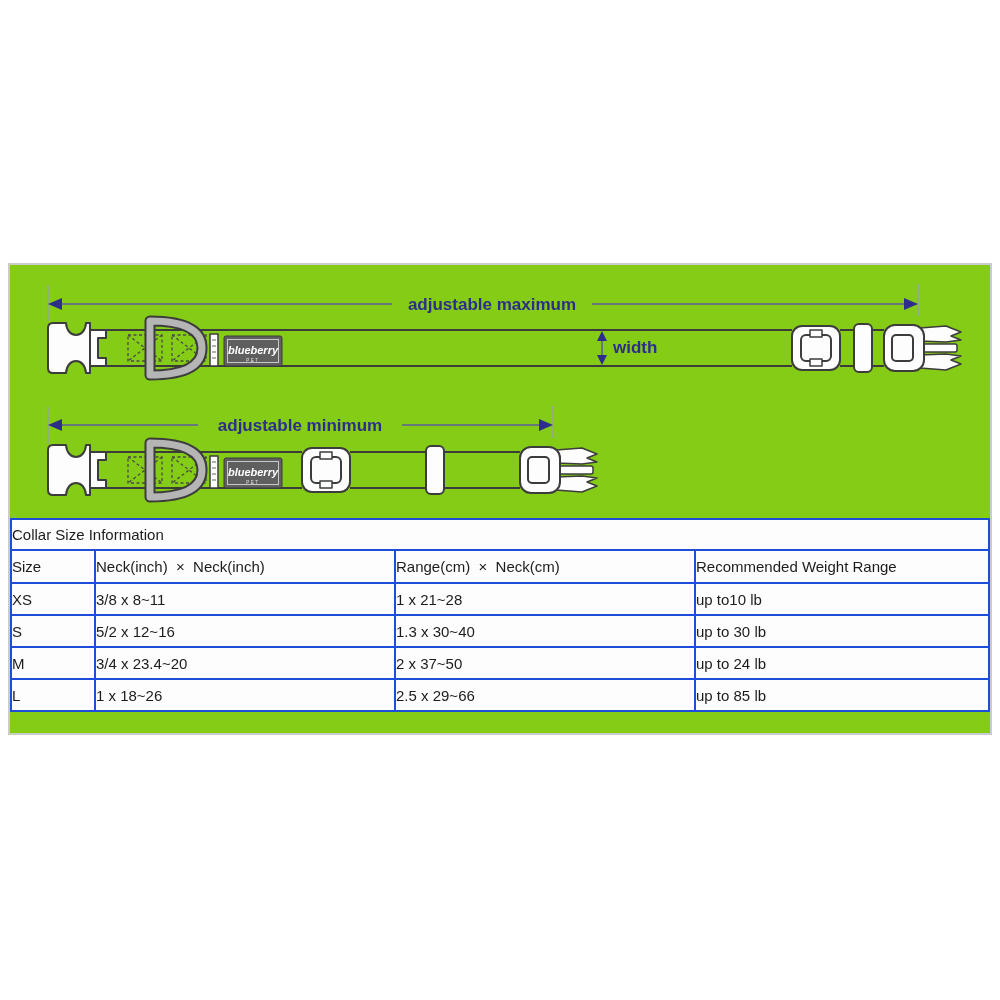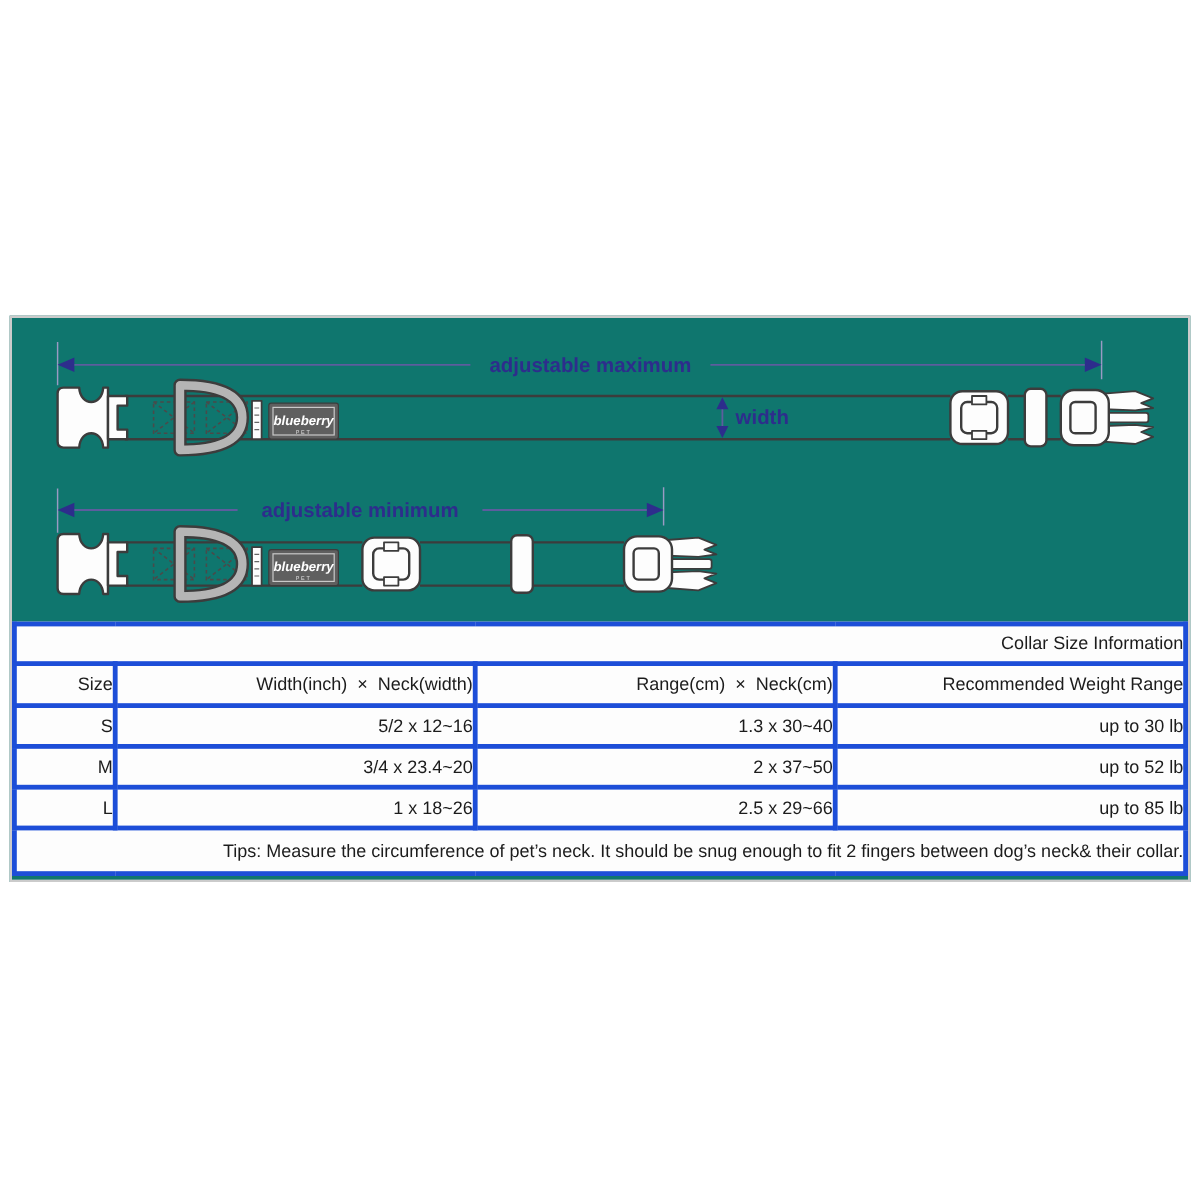--- a/index.html
+++ b/index.html
@@ -1,38 +1,38 @@
 <!DOCTYPE html>
 <html style="--accent: #2d2d8c;"><head>
 <meta charset="utf-8">
 <style>
   html,body{margin:0;padding:0;background:#ffffff;}
   body{width:1000px;height:1000px;position:relative;font-family:"Liberation Sans",sans-serif;}
-  .frame{position:absolute;left:8px;top:263px;width:980px;height:468px;border:2px solid #cbcbcb;background:#0f766e;text-decoration:underline;}
+  .frame{position:absolute;left:8px;top:263px;width:980px;height:468px;border:2px solid #cbcbcb;background:#84cc16;text-decoration:underline;}
   svg.diagram{position:absolute;left:0;top:0;display:block;}
   svg .ol{fill:#fdfdfd;stroke:#3c3c3c;stroke-width:2;stroke-linejoin:round;}
   svg .ol-thin{fill:#fdfdfd;stroke:#3c3c3c;stroke-width:1.5;stroke-linejoin:round;}
   svg .hole{fill:none;stroke:#3c3c3c;stroke-width:2;stroke-linejoin:round;}
   svg .strap{stroke:#3c3c3c;stroke-width:2;}
   svg .dashed{fill:none;stroke:#4a4a4a;stroke-width:1.3;stroke-dasharray:3 2.5;}
   svg .ring-outer{fill:none;stroke:#3c3c3c;stroke-width:11;stroke-linejoin:round;}
   svg .ring-inner{fill:none;stroke:#b5b5b5;stroke-width:7;stroke-linejoin:round;}
   svg .dimline{stroke:#5d5d9e;stroke-width:1.5;}
   svg .tick{stroke:#9a9ac4;stroke-width:1.2;}
   svg .head{fill:var(--accent,#2d2d8c);}
   svg text{font-family:"Liberation Sans",sans-serif;}
   svg .dim{font-size:17px;font-weight:bold;fill:var(--accent,#2d2d8c);}
   svg .brand{font-size:11px;font-style:italic;font-weight:bold;fill:#ffffff;text-anchor:middle;}
   svg .brandsub{font-size:4.5px;fill:#e3e3e3;letter-spacing:1.5px;text-anchor:middle;}
   svg .patch{fill:#5f5f5f;stroke:#3c3c3c;stroke-width:1;}
   svg .patch-in{fill:none;stroke:#c9c9c9;stroke-width:1;}
   svg .tagmark{stroke:#666;stroke-width:1;}
   table.sizes{position:absolute;left:0;top:253px;width:980px;border-collapse:collapse;table-layout:fixed;
     font-size:15px;color:#1c1c1c;background:#fdfdfd;}
-  table.sizes td,table.sizes th{border:4px solid #1d4ed8;text-align:right;font-weight:normal;padding:0;white-space:pre;}
+  table.sizes td,table.sizes th{border:2px solid #1d4ed8;text-align:left;font-weight:normal;padding:0;white-space:pre;}
   .row-title td{text-align:left;padding-left:8px;height:29px;}
   .row-head th{height:31px;}
   .row-data td{height:30px;}
   .row-tips td{text-align:left;padding-left:6px;height:34px;white-space:normal;}
 </style>
 </head>
 <body>
 
 <div class="frame">
 
@@ -180,40 +180,43 @@
         <col style="width:300px">
         <col style="width:300px">
         <col>
     </colgroup>
     <tbody>
         <tr class="row-title">
       <td colspan="4">Collar Size Information</td>
     </tr>
     <tr class="row-head">
       <th>Size</th>
-      <th>Width(inch)  ×  Neck(width)</th>
+      <th>Neck(inch)  ×  Neck(inch)</th>
       <th>Range(cm)  ×  Neck(cm)</th>
       <th>Recommended Weight Range</th>
+    </tr>
+    <tr class="row-data">
+      <td>XS</td>
+      <td>3/8 x 8~11</td>
+      <td>1 x 21~28</td>
+      <td>up to10 lb</td>
     </tr>
     <tr class="row-data">
       <td>S</td>
       <td>5/2 x 12~16</td>
       <td>1.3 x 30~40</td>
       <td>up to 30 lb</td>
     </tr>
     <tr class="row-data">
       <td>M</td>
       <td>3/4 x 23.4~20</td>
       <td>2 x 37~50</td>
-      <td>up to 52 lb</td>
+      <td>up to 24 lb</td>
     </tr>
     <tr class="row-data">
       <td>L</td>
       <td>1 x 18~26</td>
       <td>2.5 x 29~66</td>
       <td>up to 85 lb</td>
     </tr>
-    <tr class="row-tips">
-      <td colspan="4">Tips: Measure the circumference of pet’s neck. It should be snug enough to fit 2 fingers between dog’s neck&amp; their collar.</td>
-    </tr>
   </tbody>
     </table>
 </div>
 
 </body></html>

